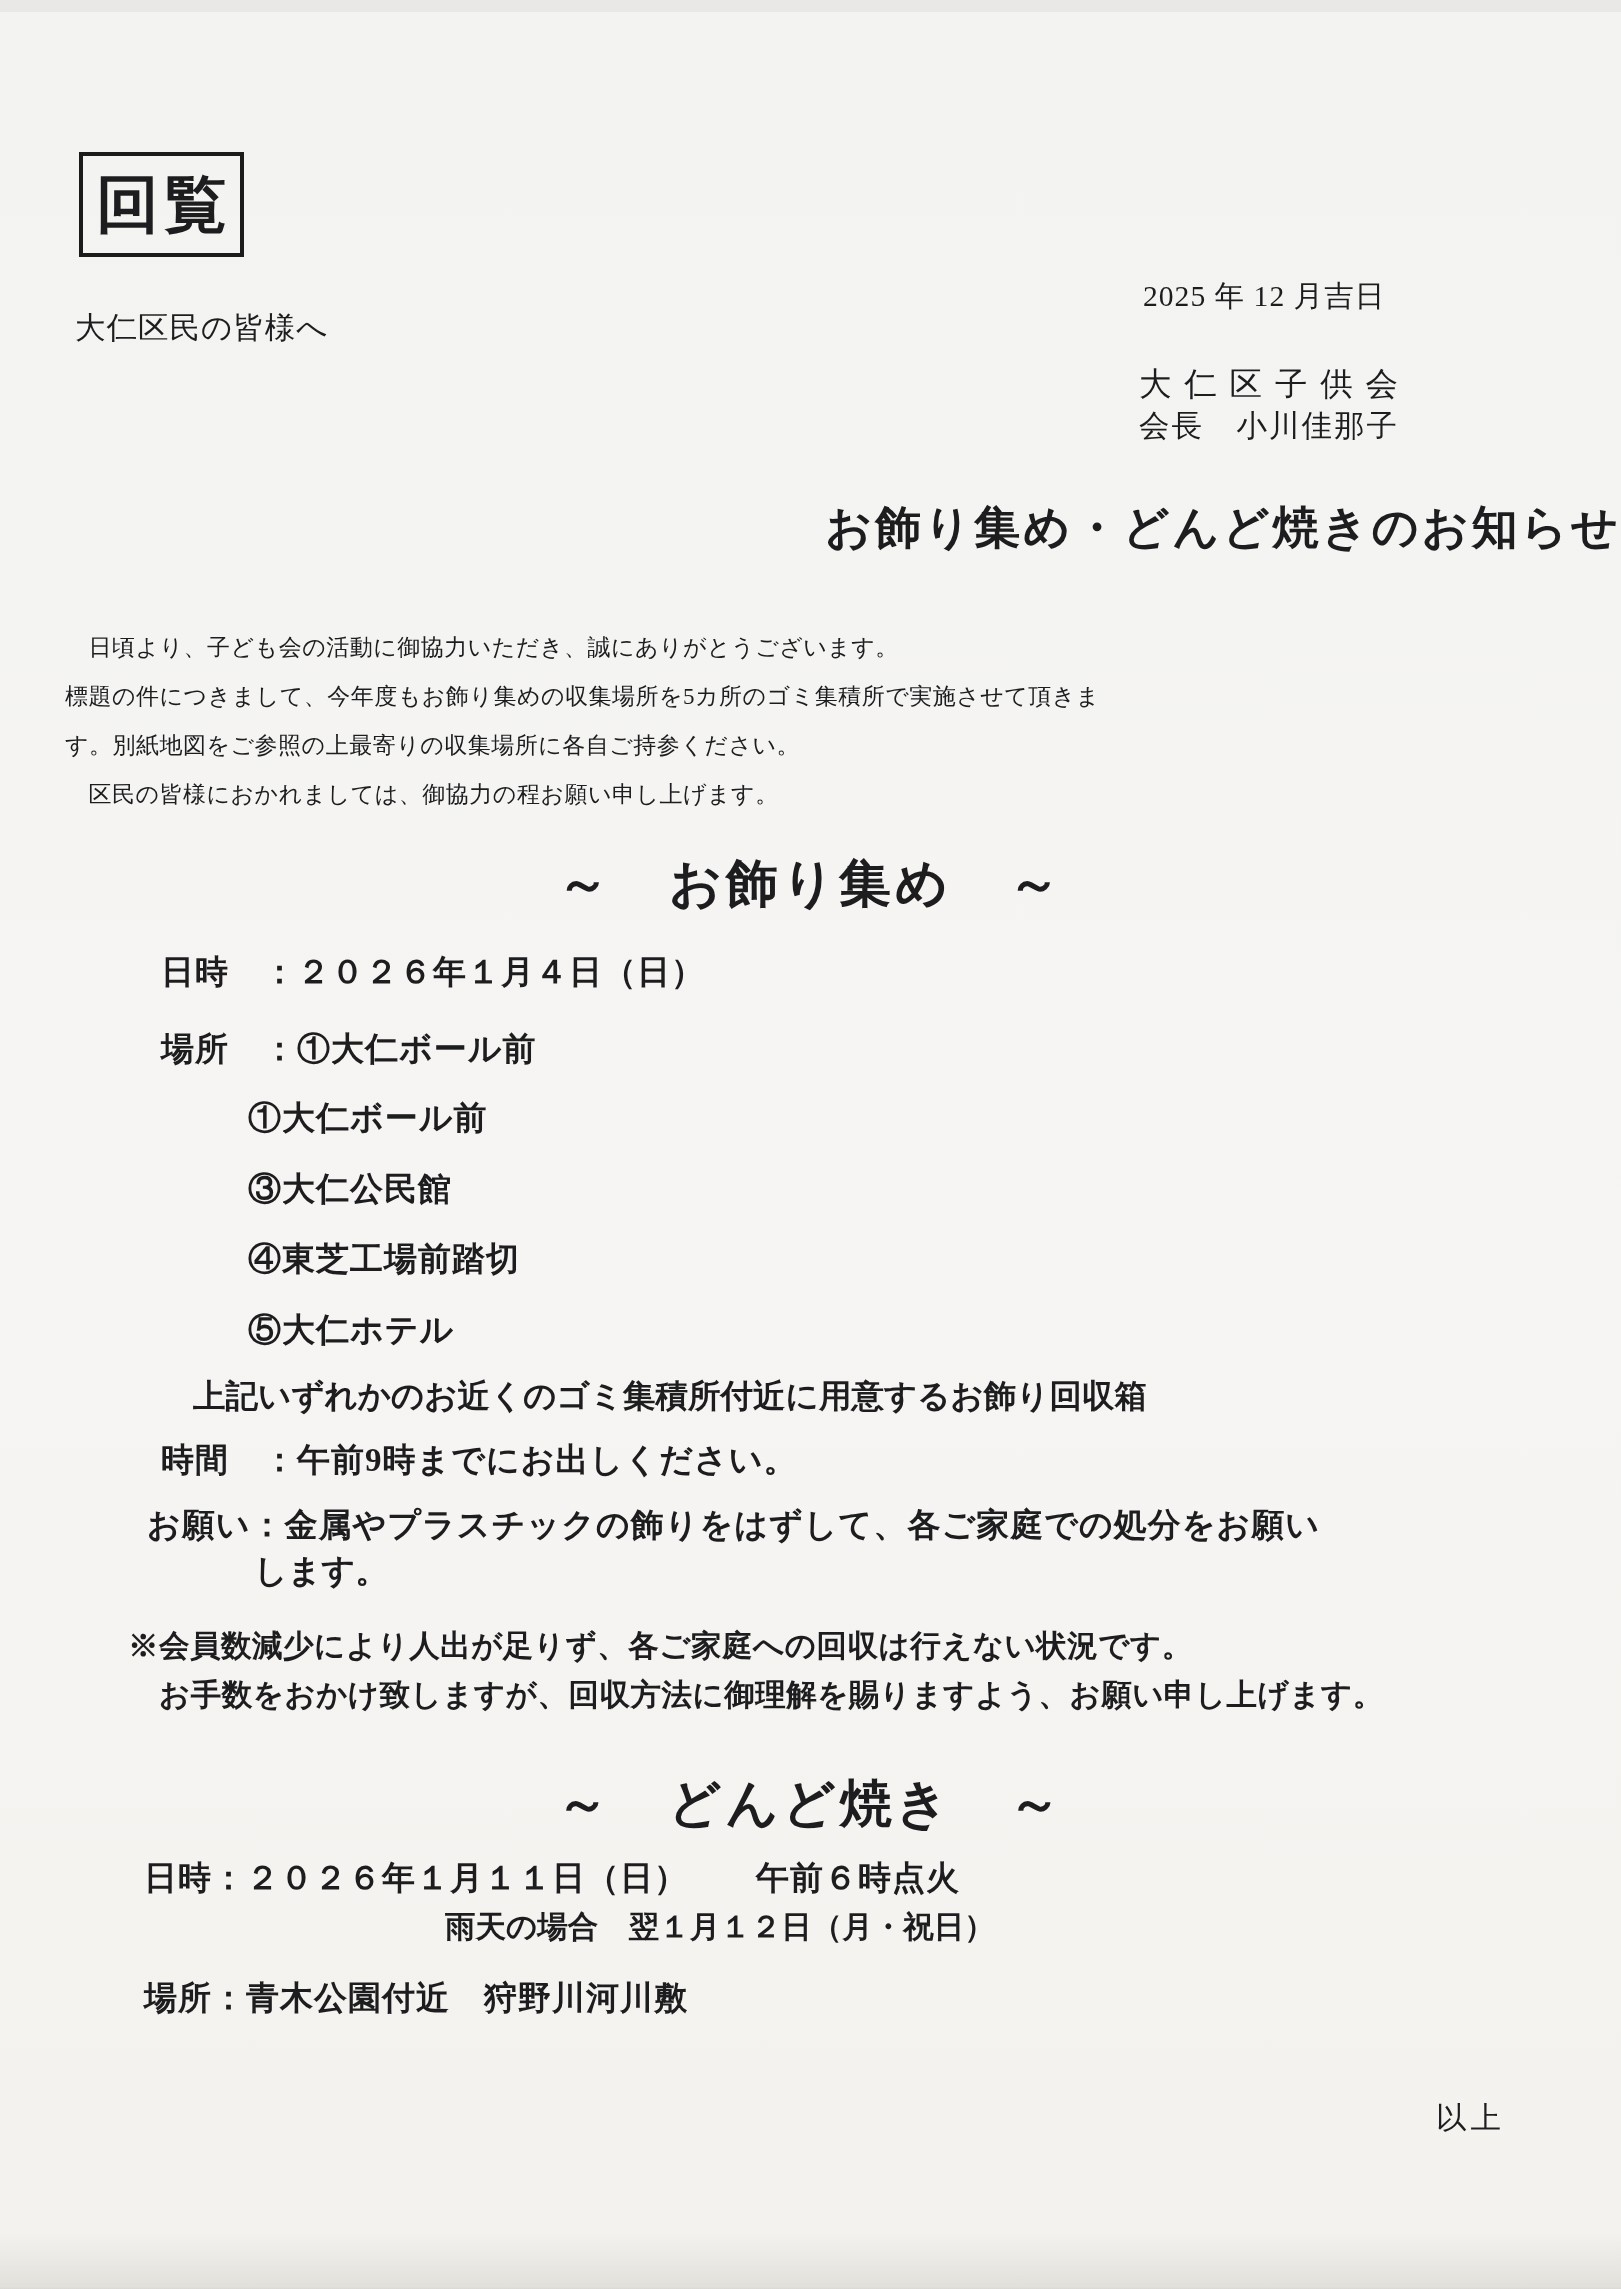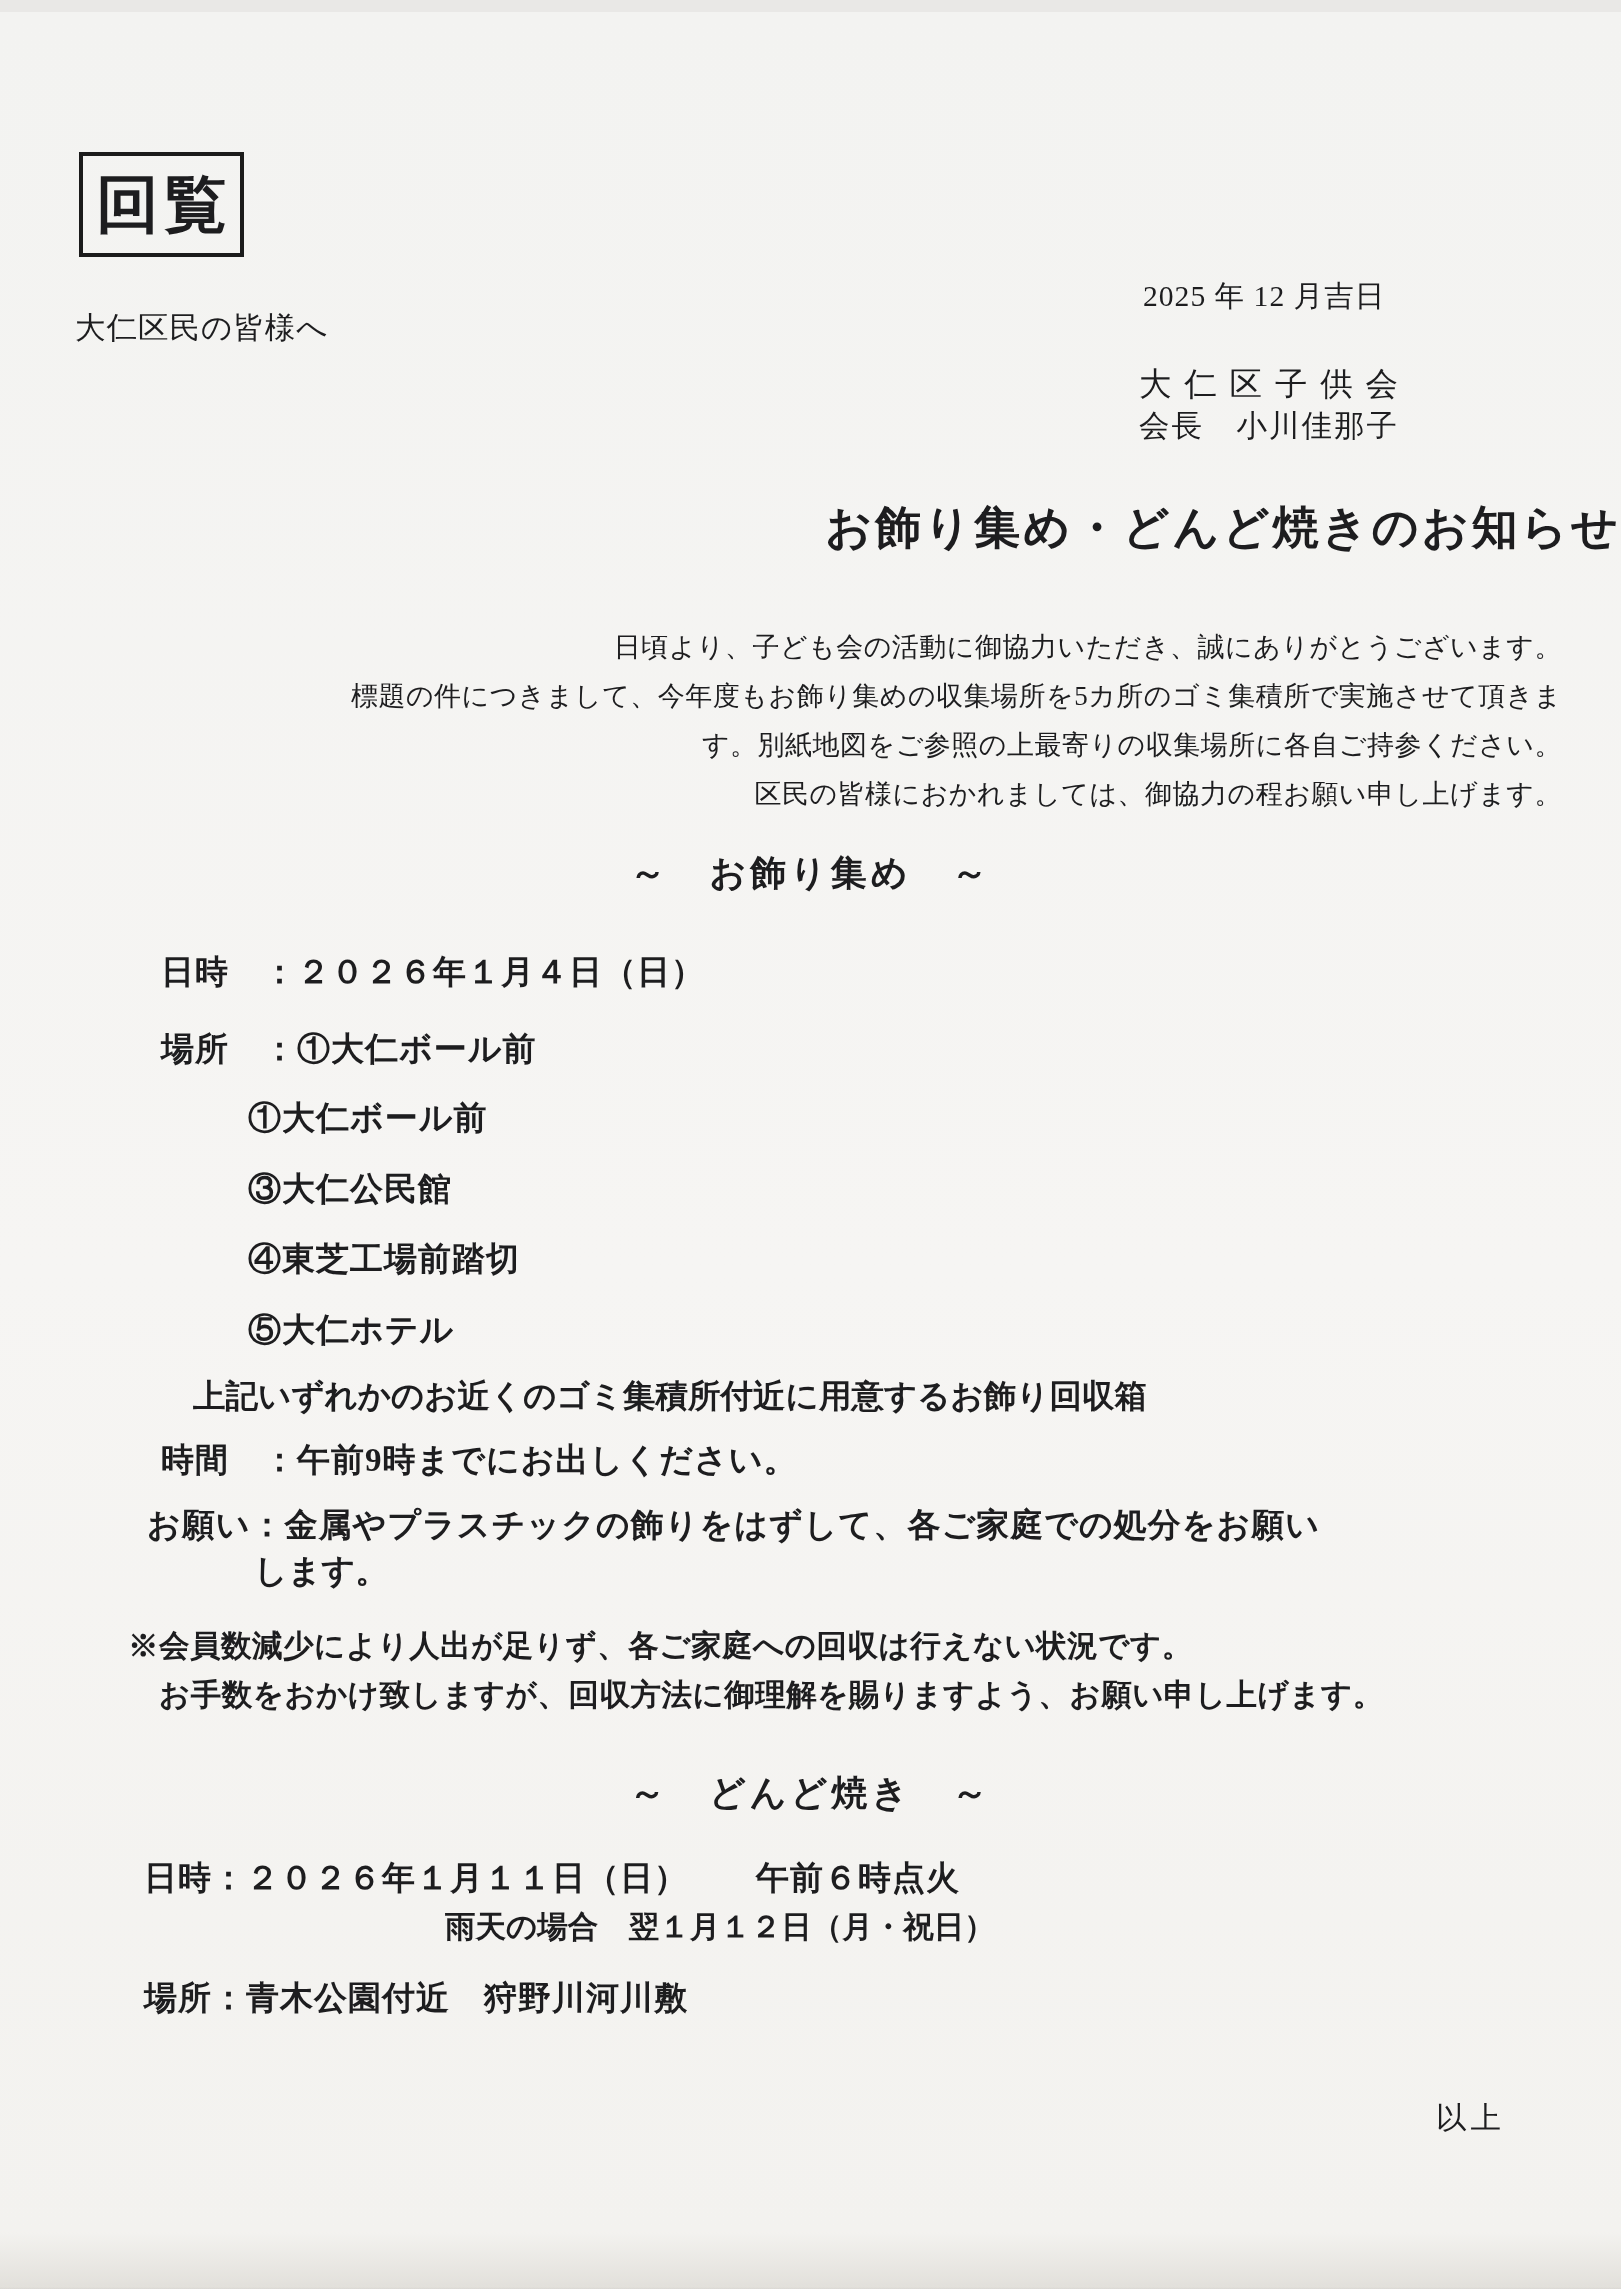--- a/index.html
+++ b/index.html
@@ -34,29 +34,28 @@
   .sender-chair  { left: 1139px; top: 394px; font-size: 30.5px; letter-spacing: 2px; }
 
   .doc-title {
     left: 0; top: 485px; width: 1621px;
     text-align: right;
     font-size: 46px; font-weight: 700; letter-spacing: 3px;
   }
 
   .intro {
     left: 65px; top: 611px; width: 1497px;
-    font-size: 27px; line-height: 49px; letter-spacing: 0.5px;
+    font-size: 23px; line-height: 49px; letter-spacing: 0.5px;
     white-space: nowrap;
-    text-align: right;
   }
 
   .section-heading {
     left: 0; width: 1621px;
     text-align: center;
-    font-size: 36px; font-weight: 700; letter-spacing: 3.9px;
+    font-size: 52px; font-weight: 700; letter-spacing: 3.9px;
   }
   .heading-okazari { top: 837px; }
   .heading-dondo   { top: 1757px; }
 
   .detail-row { font-size: 33px; font-weight: 700; letter-spacing: 1px; }
   .row-datetime   { left: 161px; top: 938px; }
   .row-place      { left: 161px; top: 1015px; }
   .place-item     { left: 248px; font-size: 33px; font-weight: 700; letter-spacing: 1px; }
   .place-item-2   { top: 1084px; }
   .place-item-3   { top: 1155px; }

